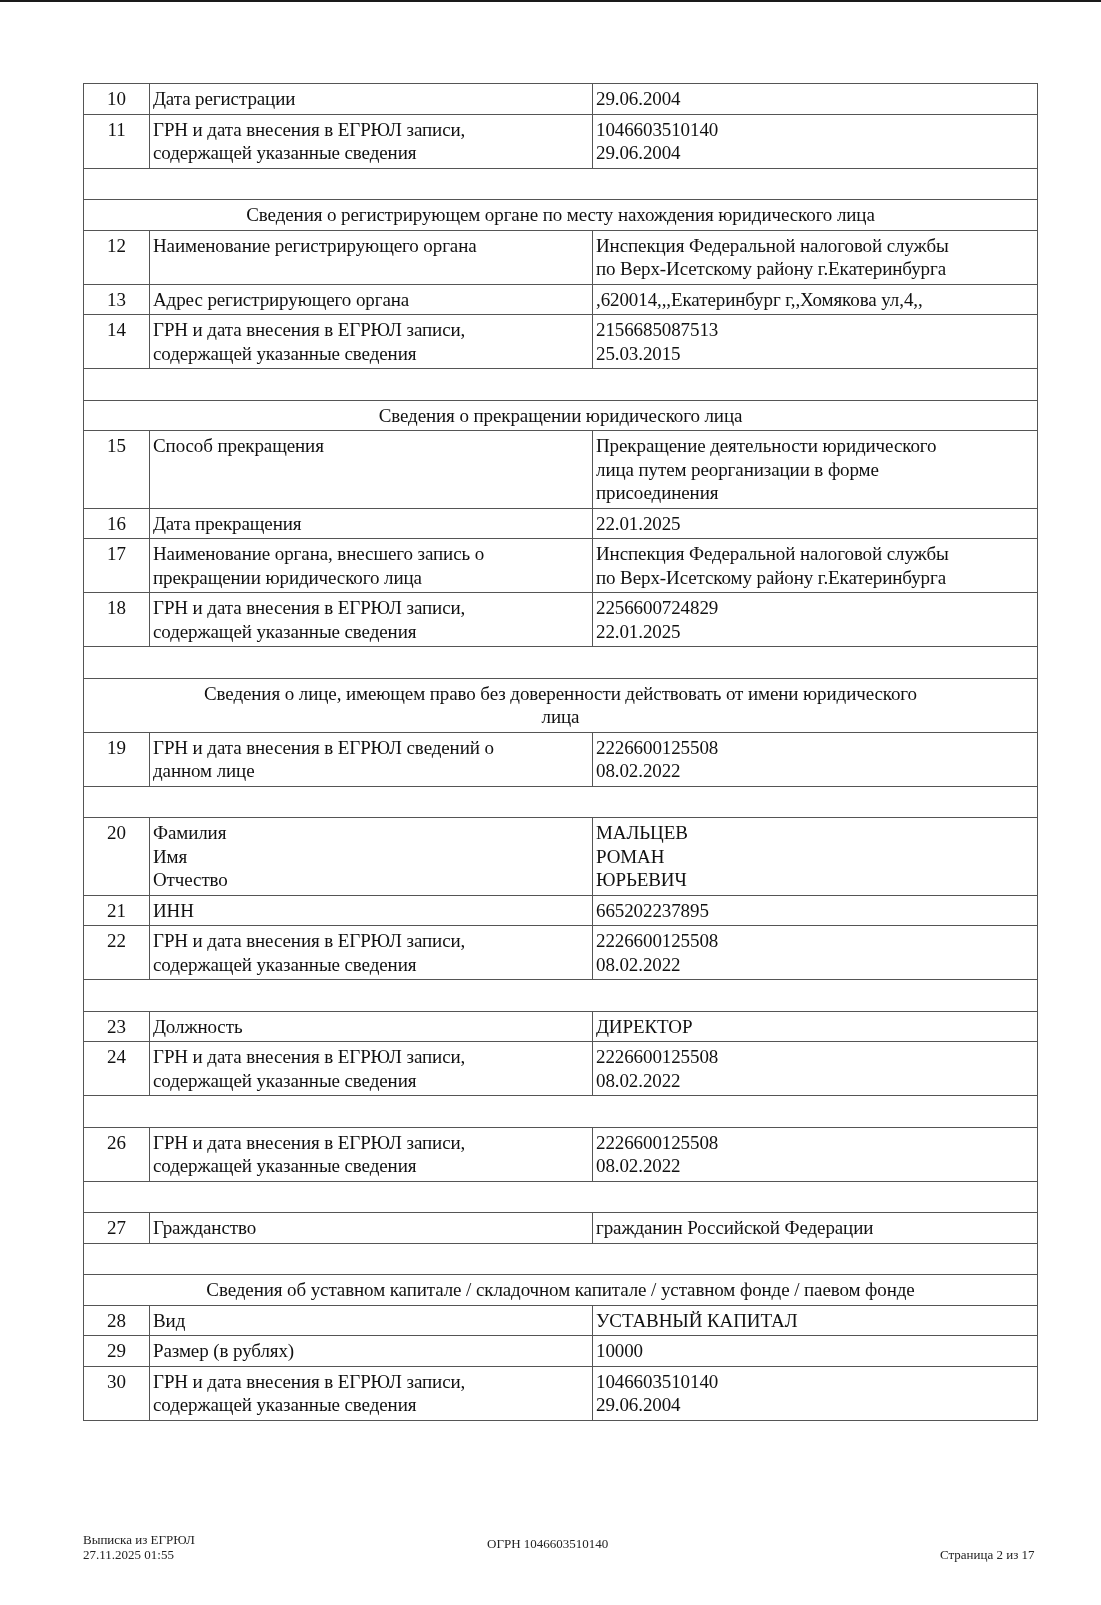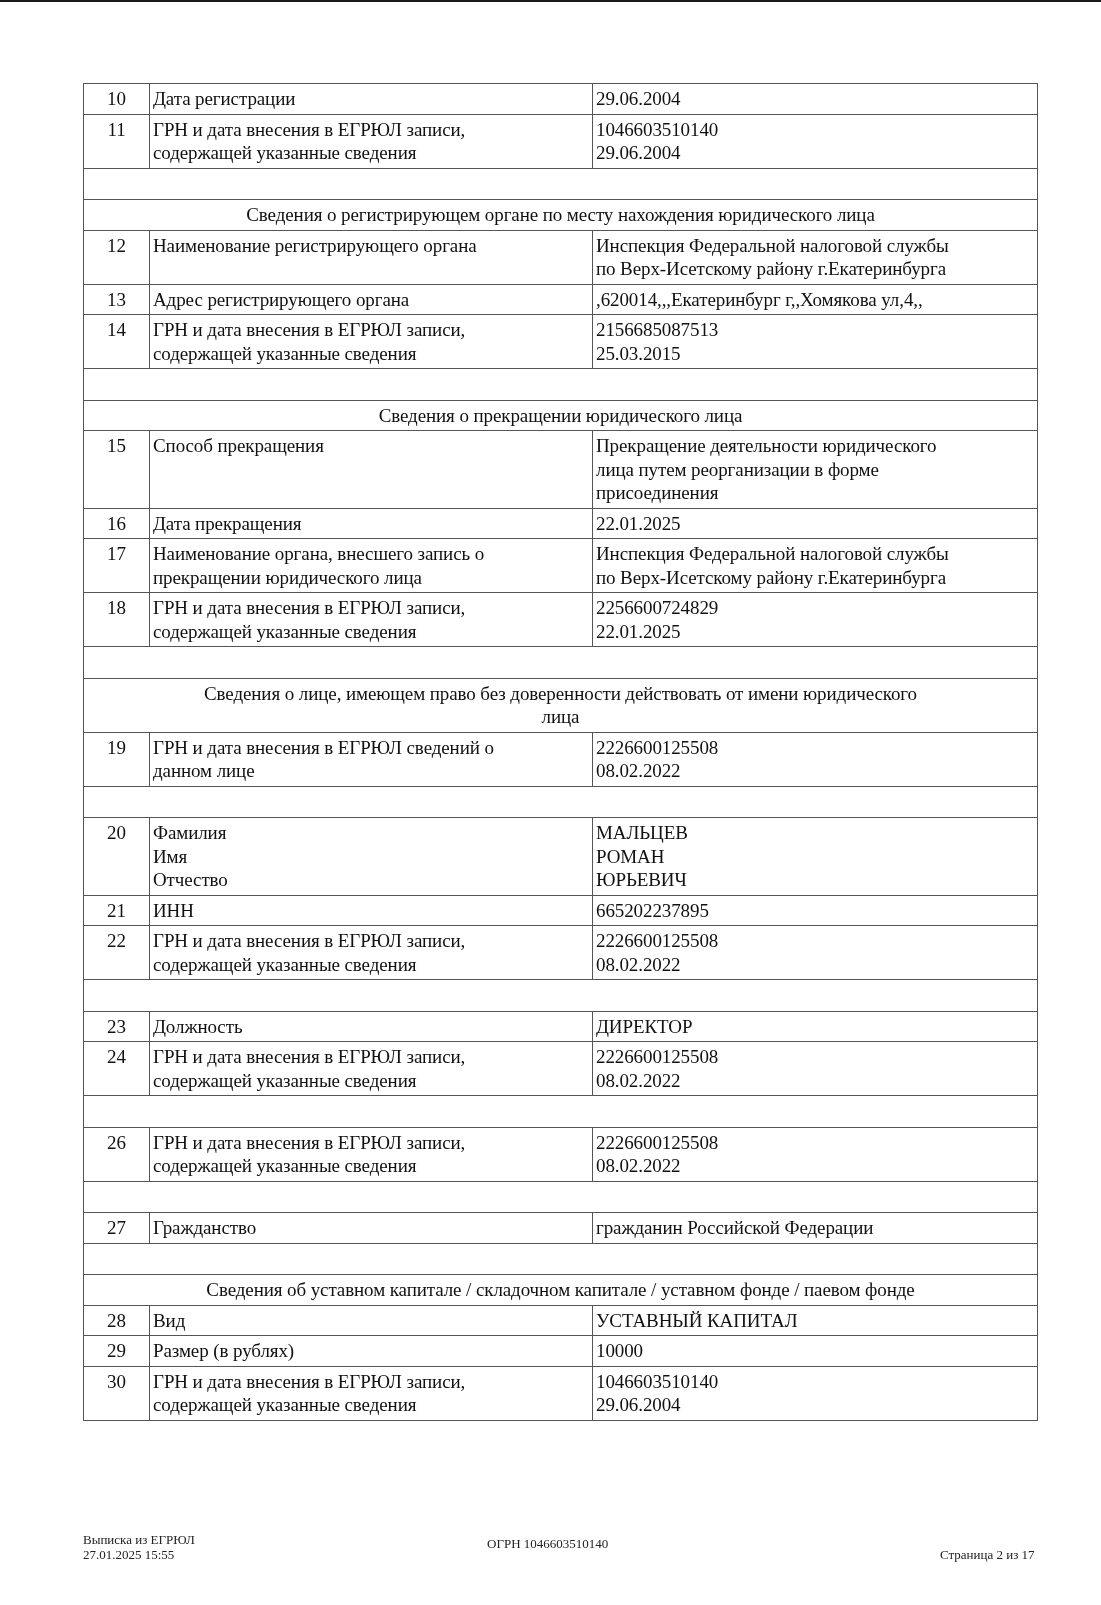--- a/index.html
+++ b/index.html
@@ -229,17 +229,17 @@
 содержащей указанные сведения</td>
         <td>1046603510140
 29.06.2004</td>
       </tr>
     </tbody>
 </table>
 
 <div class="footer">
   <div class="left">
     <div>Выписка из ЕГРЮЛ</div>
-    <div>27.01.2025 15:55</div>
+    <div>27.11.2025 01:55</div>
   </div>
   <div class="center">ОГРН 1046603510140</div>
   <div class="right">Страница 2 из 17</div>
 </div>
 
 </body></html>

